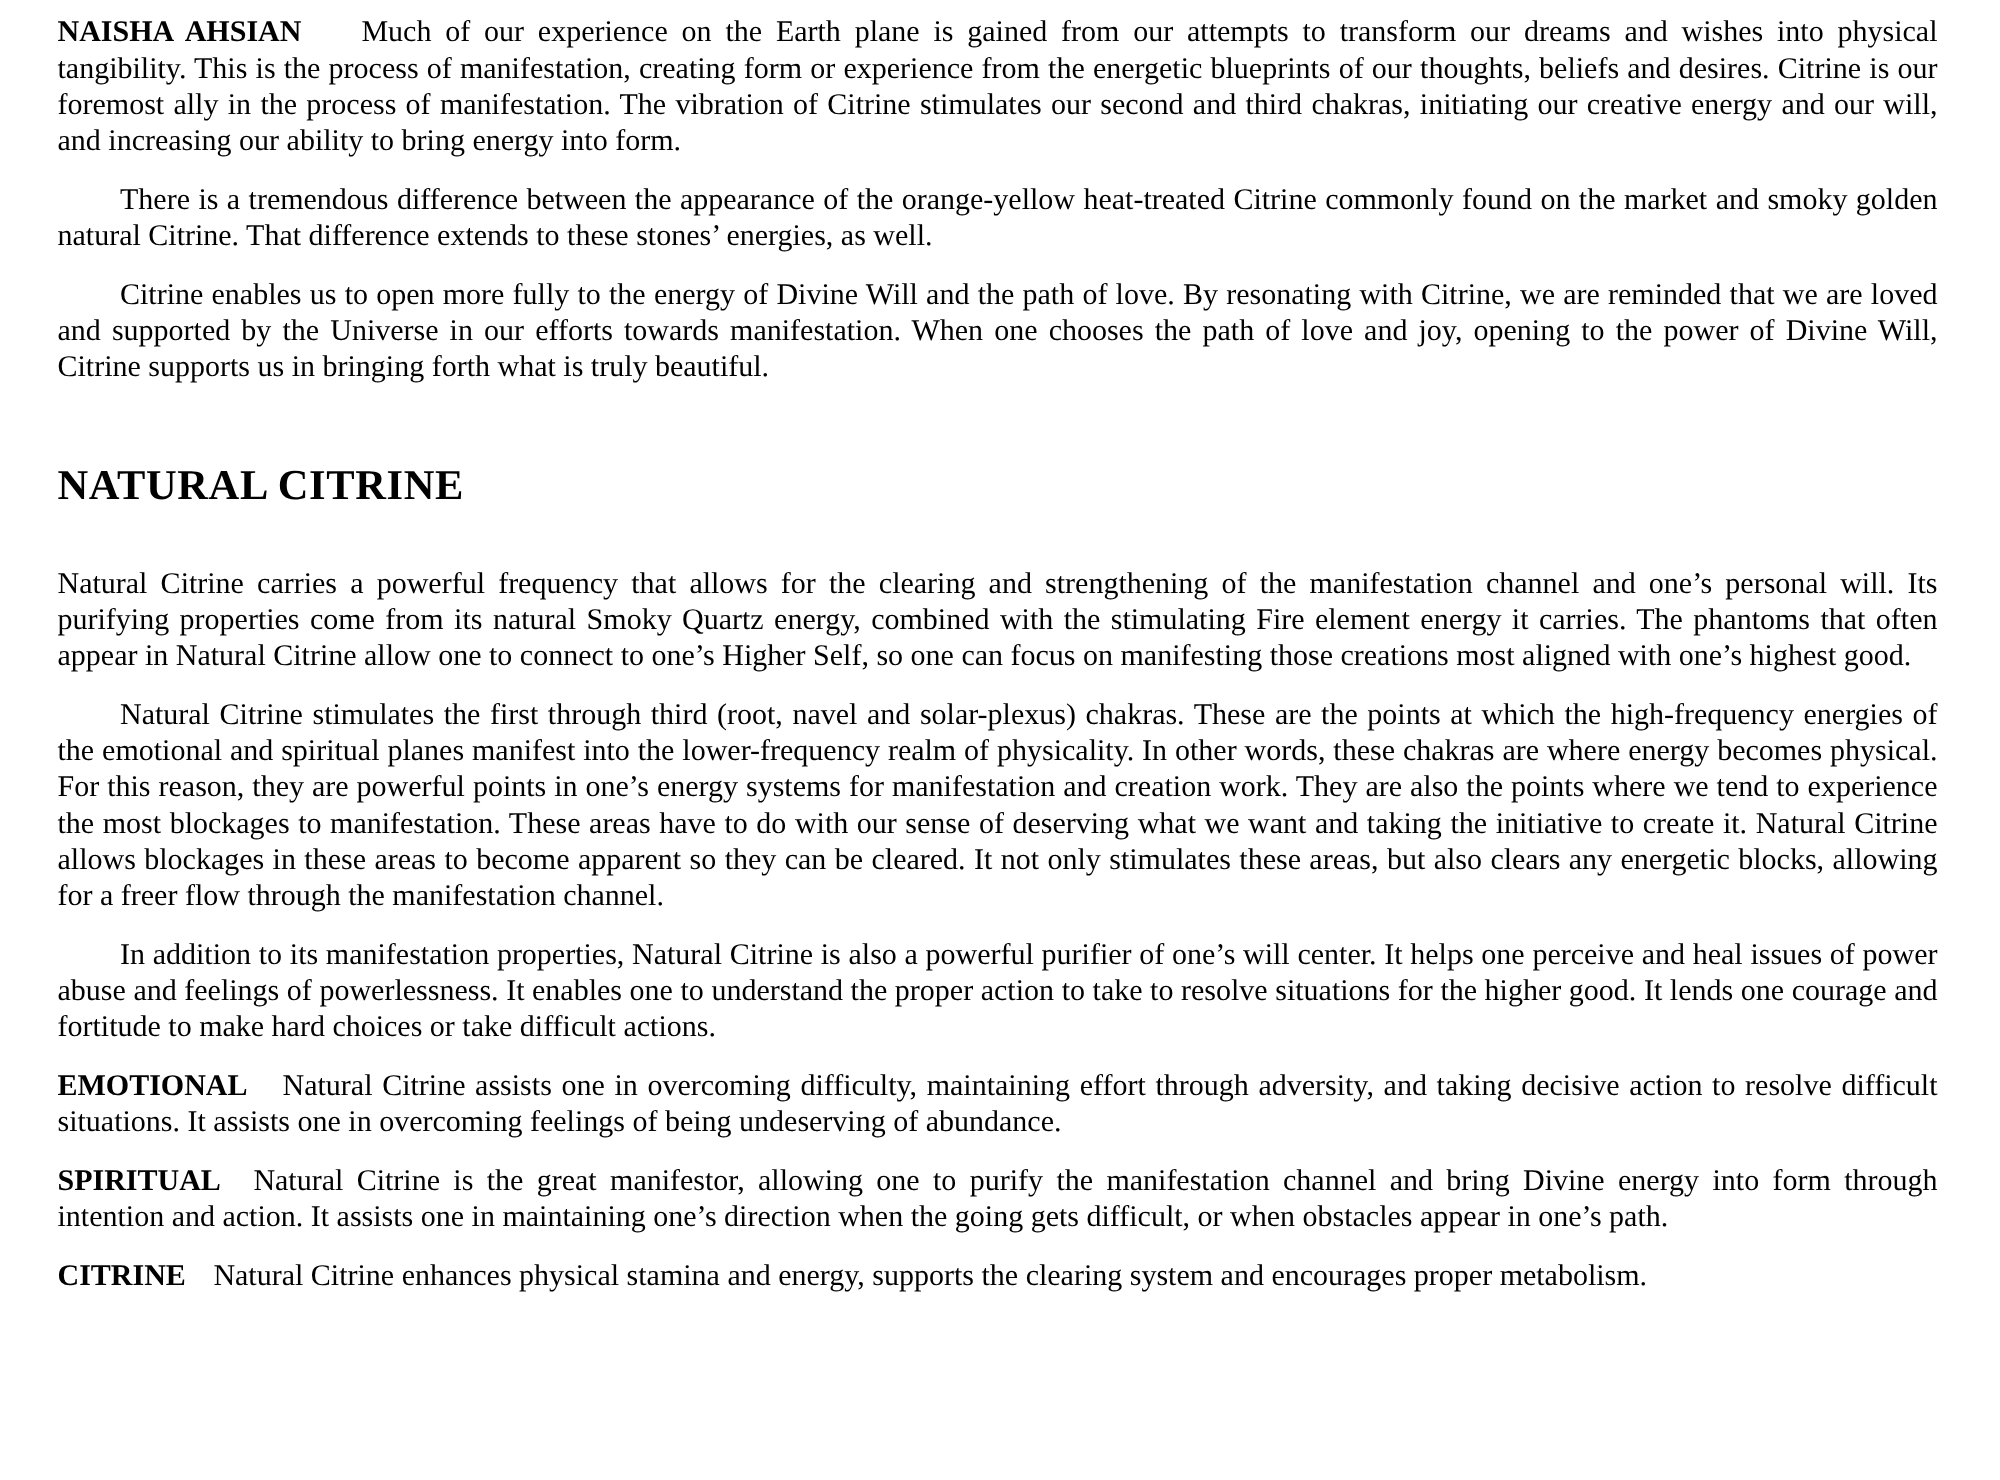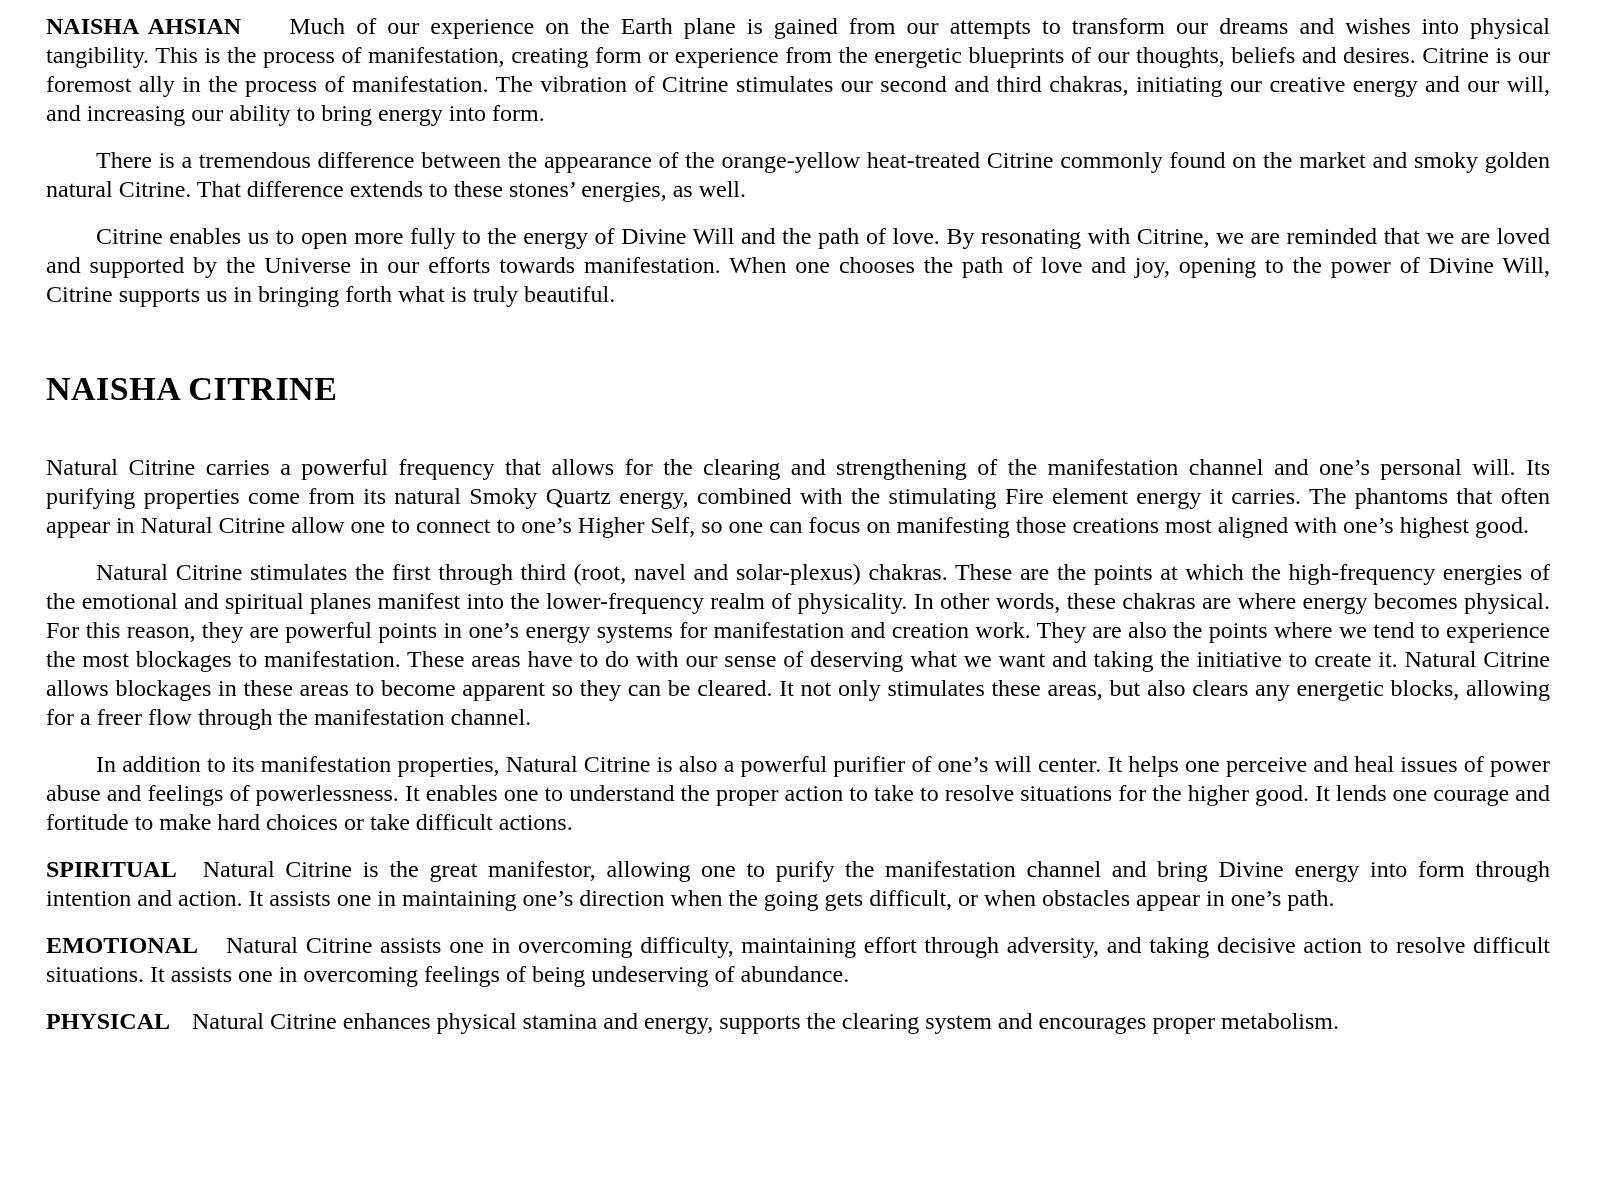--- a/index.html
+++ b/index.html
@@ -58,27 +58,27 @@
 <body>
 
 <div class="page">
 
   <p class="para"><span class="runin author">NAISHA AHSIAN</span><span>Much of our experience on the Earth plane is gained from our attempts to transform our dreams and wishes into physical tangibility. This is the process of manifestation, creating form or experience from the energetic blueprints of our thoughts, beliefs and desires. Citrine is our foremost ally in the process of manifestation. The vibration of Citrine stimulates our second and third chakras, initiating our creative energy and our will, and increasing our ability to bring energy into form.</span></p>
 
   <p class="para indent">There is a tremendous difference between the appearance of the orange-yellow heat-treated Citrine commonly found on the market and smoky golden natural Citrine. That difference extends to these stones’ energies, as well.</p>
 
   <p class="para indent">Citrine enables us to open more fully to the energy of Divine Will and the path of love. By resonating with Citrine, we are reminded that we are loved and supported by the Universe in our efforts towards manifestation. When one chooses the path of love and joy, opening to the power of Divine Will, Citrine supports us in bringing forth what is truly beautiful.</p>
 
-  <h1 class="section-heading">NAISHA CITRINE</h1>
+  <h1 class="section-heading">NATURAL CITRINE</h1>
 
   <p class="para">Natural Citrine carries a powerful frequency that allows for the clearing and strengthening of the manifestation channel and one’s personal will. Its purifying properties come from its natural Smoky Quartz energy, combined with the stimulating Fire element energy it carries. The phantoms that often appear in Natural Citrine allow one to connect to one’s Higher Self, so one can focus on manifesting those creations most aligned with one’s highest good.</p>
 
   <p class="para indent">Natural Citrine stimulates the first through third (root, navel and solar-plexus) chakras. These are the points at which the high-frequency energies of the emotional and spiritual planes manifest into the lower-frequency realm of physicality. In other words, these chakras are where energy becomes physical. For this reason, they are powerful points in one’s energy systems for manifestation and creation work. They are also the points where we tend to experience the most blockages to manifestation. These areas have to do with our sense of deserving what we want and taking the initiative to create it. Natural Citrine allows blockages in these areas to become apparent so they can be cleared. It not only stimulates these areas, but also clears any energetic blocks, allowing for a freer flow through the manifestation channel.</p>
 
   <p class="para indent">In addition to its manifestation properties, Natural Citrine is also a powerful purifier of one’s will center. It helps one perceive and heal issues of power abuse and feelings of powerlessness. It enables one to understand the proper action to take to resolve situations for the higher good. It lends one courage and fortitude to make hard choices or take difficult actions.</p>
 
+  <p class="para"><span class="runin prop-emotional">EMOTIONAL</span><span>Natural Citrine assists one in overcoming difficulty, maintaining effort through adversity, and taking decisive action to resolve difficult situations. It assists one in overcoming feelings of being undeserving of abundance.</span></p>
+
   <p class="para"><span class="runin prop-spiritual">SPIRITUAL</span><span>Natural Citrine is the great manifestor, allowing one to purify the manifestation channel and bring Divine energy into form through intention and action. It assists one in maintaining one’s direction when the going gets difficult, or when obstacles appear in one’s path.</span></p>
 
-  <p class="para"><span class="runin prop-emotional">EMOTIONAL</span><span>Natural Citrine assists one in overcoming difficulty, maintaining effort through adversity, and taking decisive action to resolve difficult situations. It assists one in overcoming feelings of being undeserving of abundance.</span></p>
-
-  <p class="para"><span class="runin prop-physical">PHYSICAL</span><span>Natural Citrine enhances physical stamina and energy, supports the clearing system and encourages proper metabolism.</span></p>
+  <p class="para"><span class="runin prop-physical">CITRINE</span><span>Natural Citrine enhances physical stamina and energy, supports the clearing system and encourages proper metabolism.</span></p>
 
 </div>
 
 </body></html>

